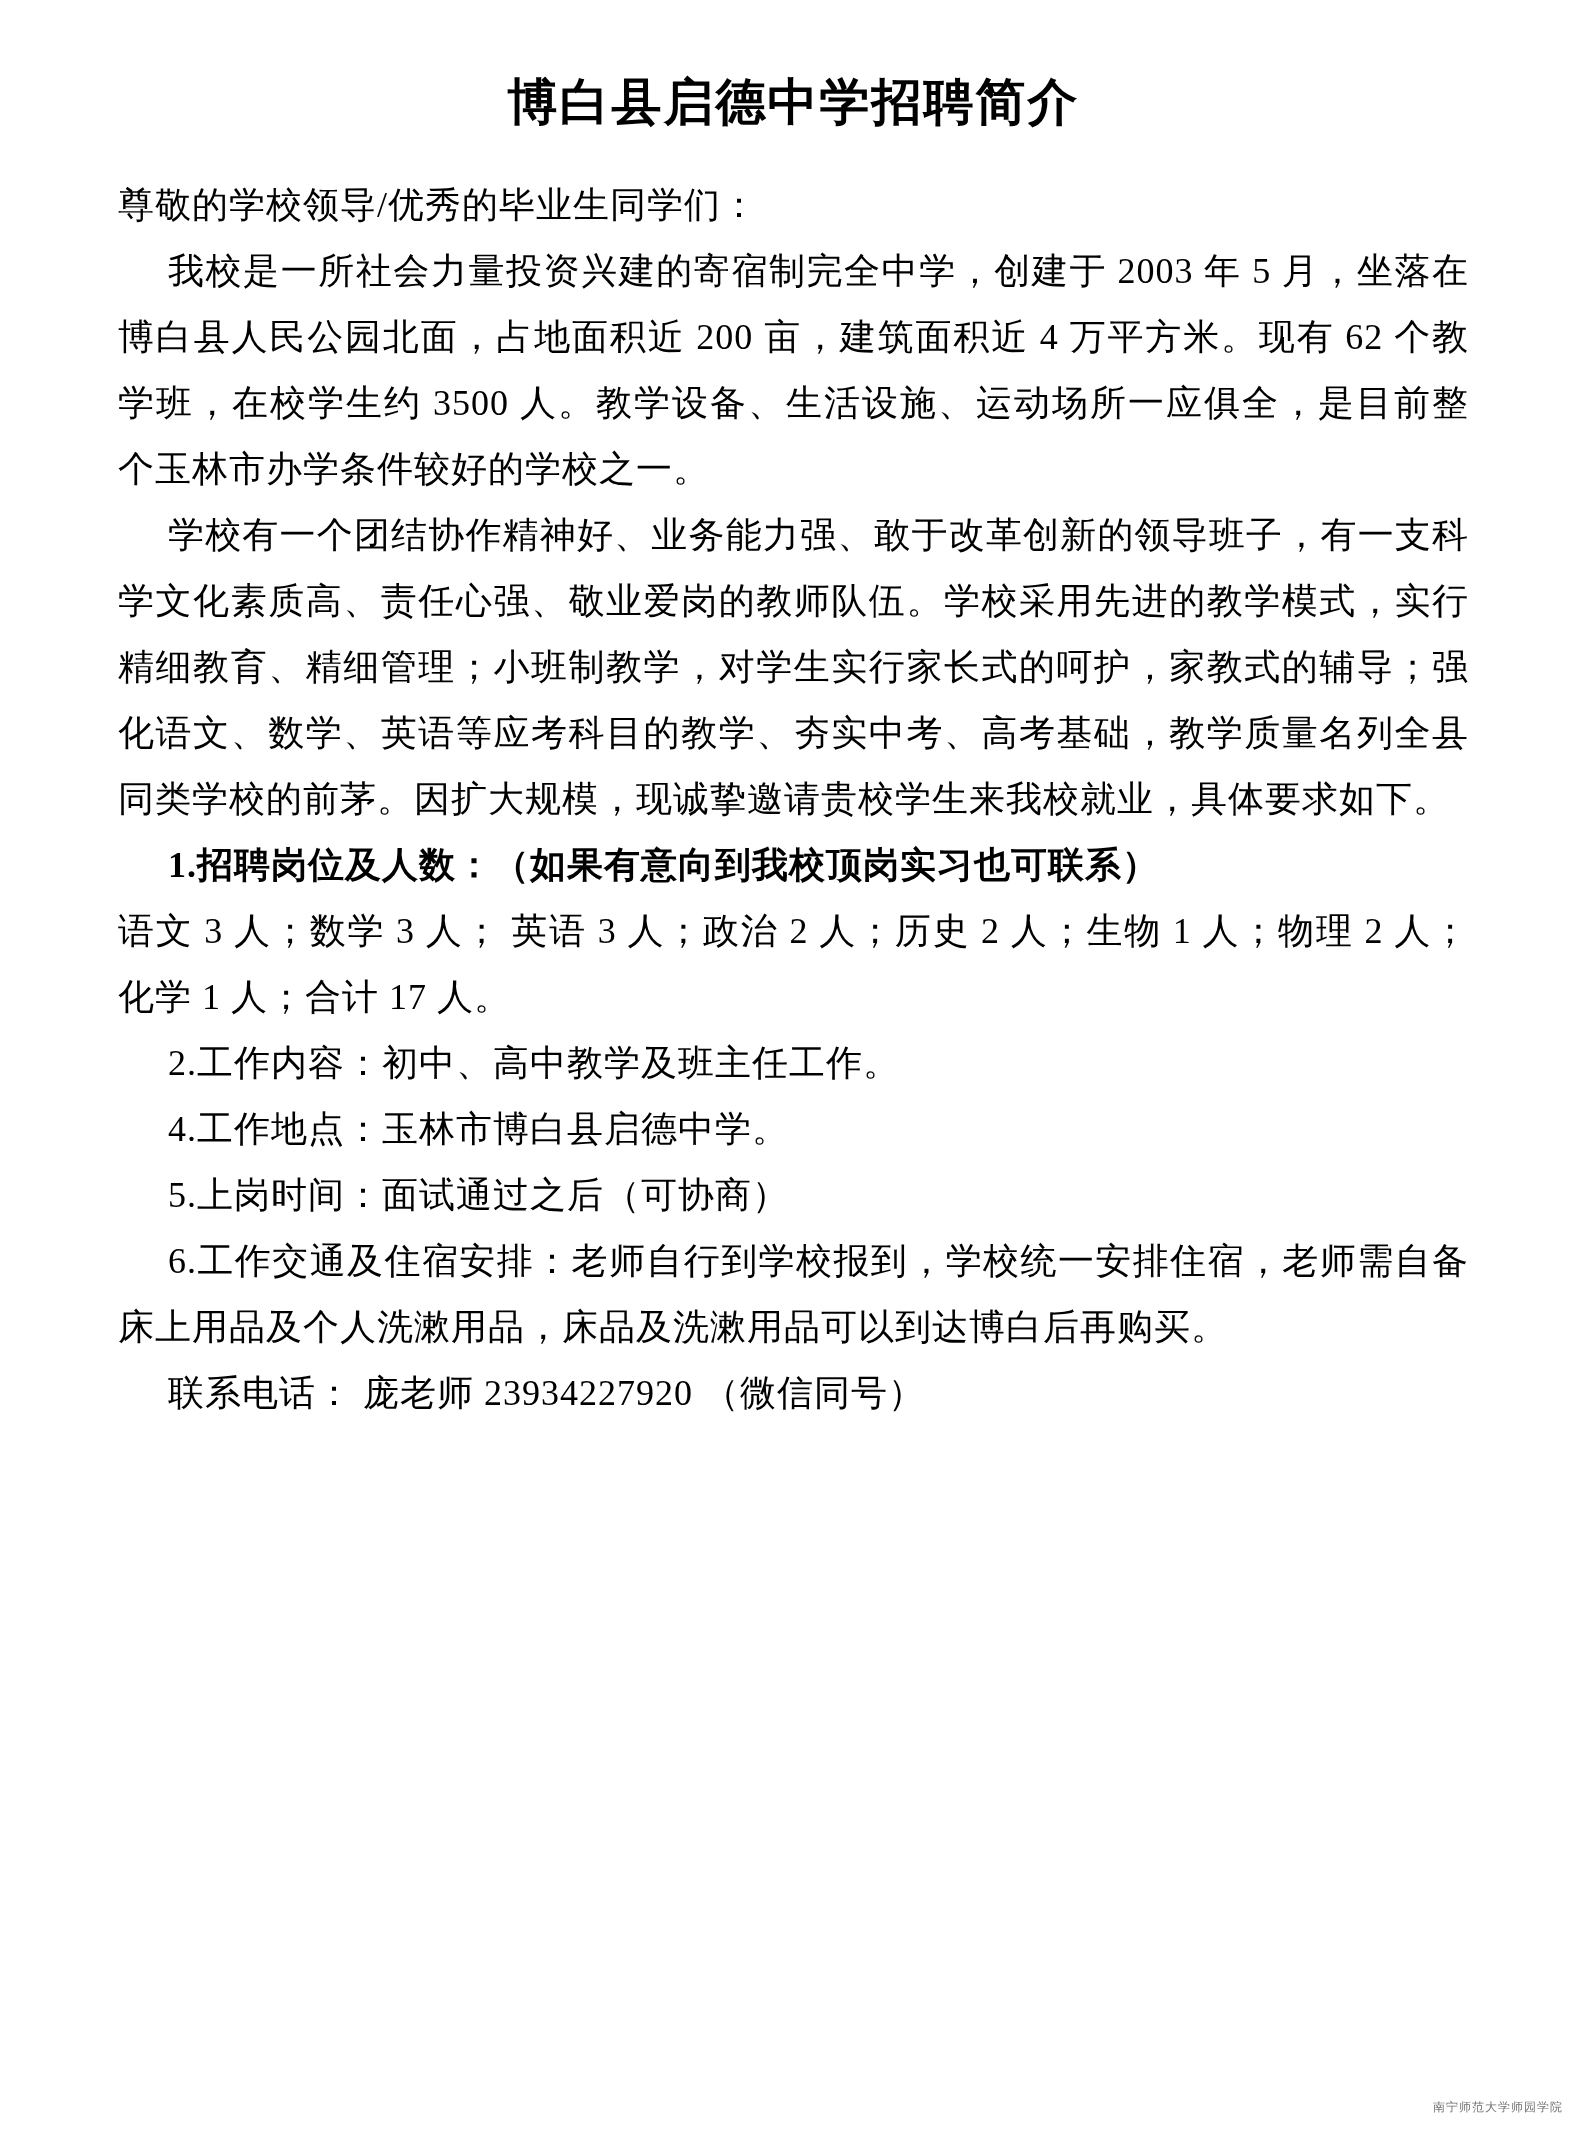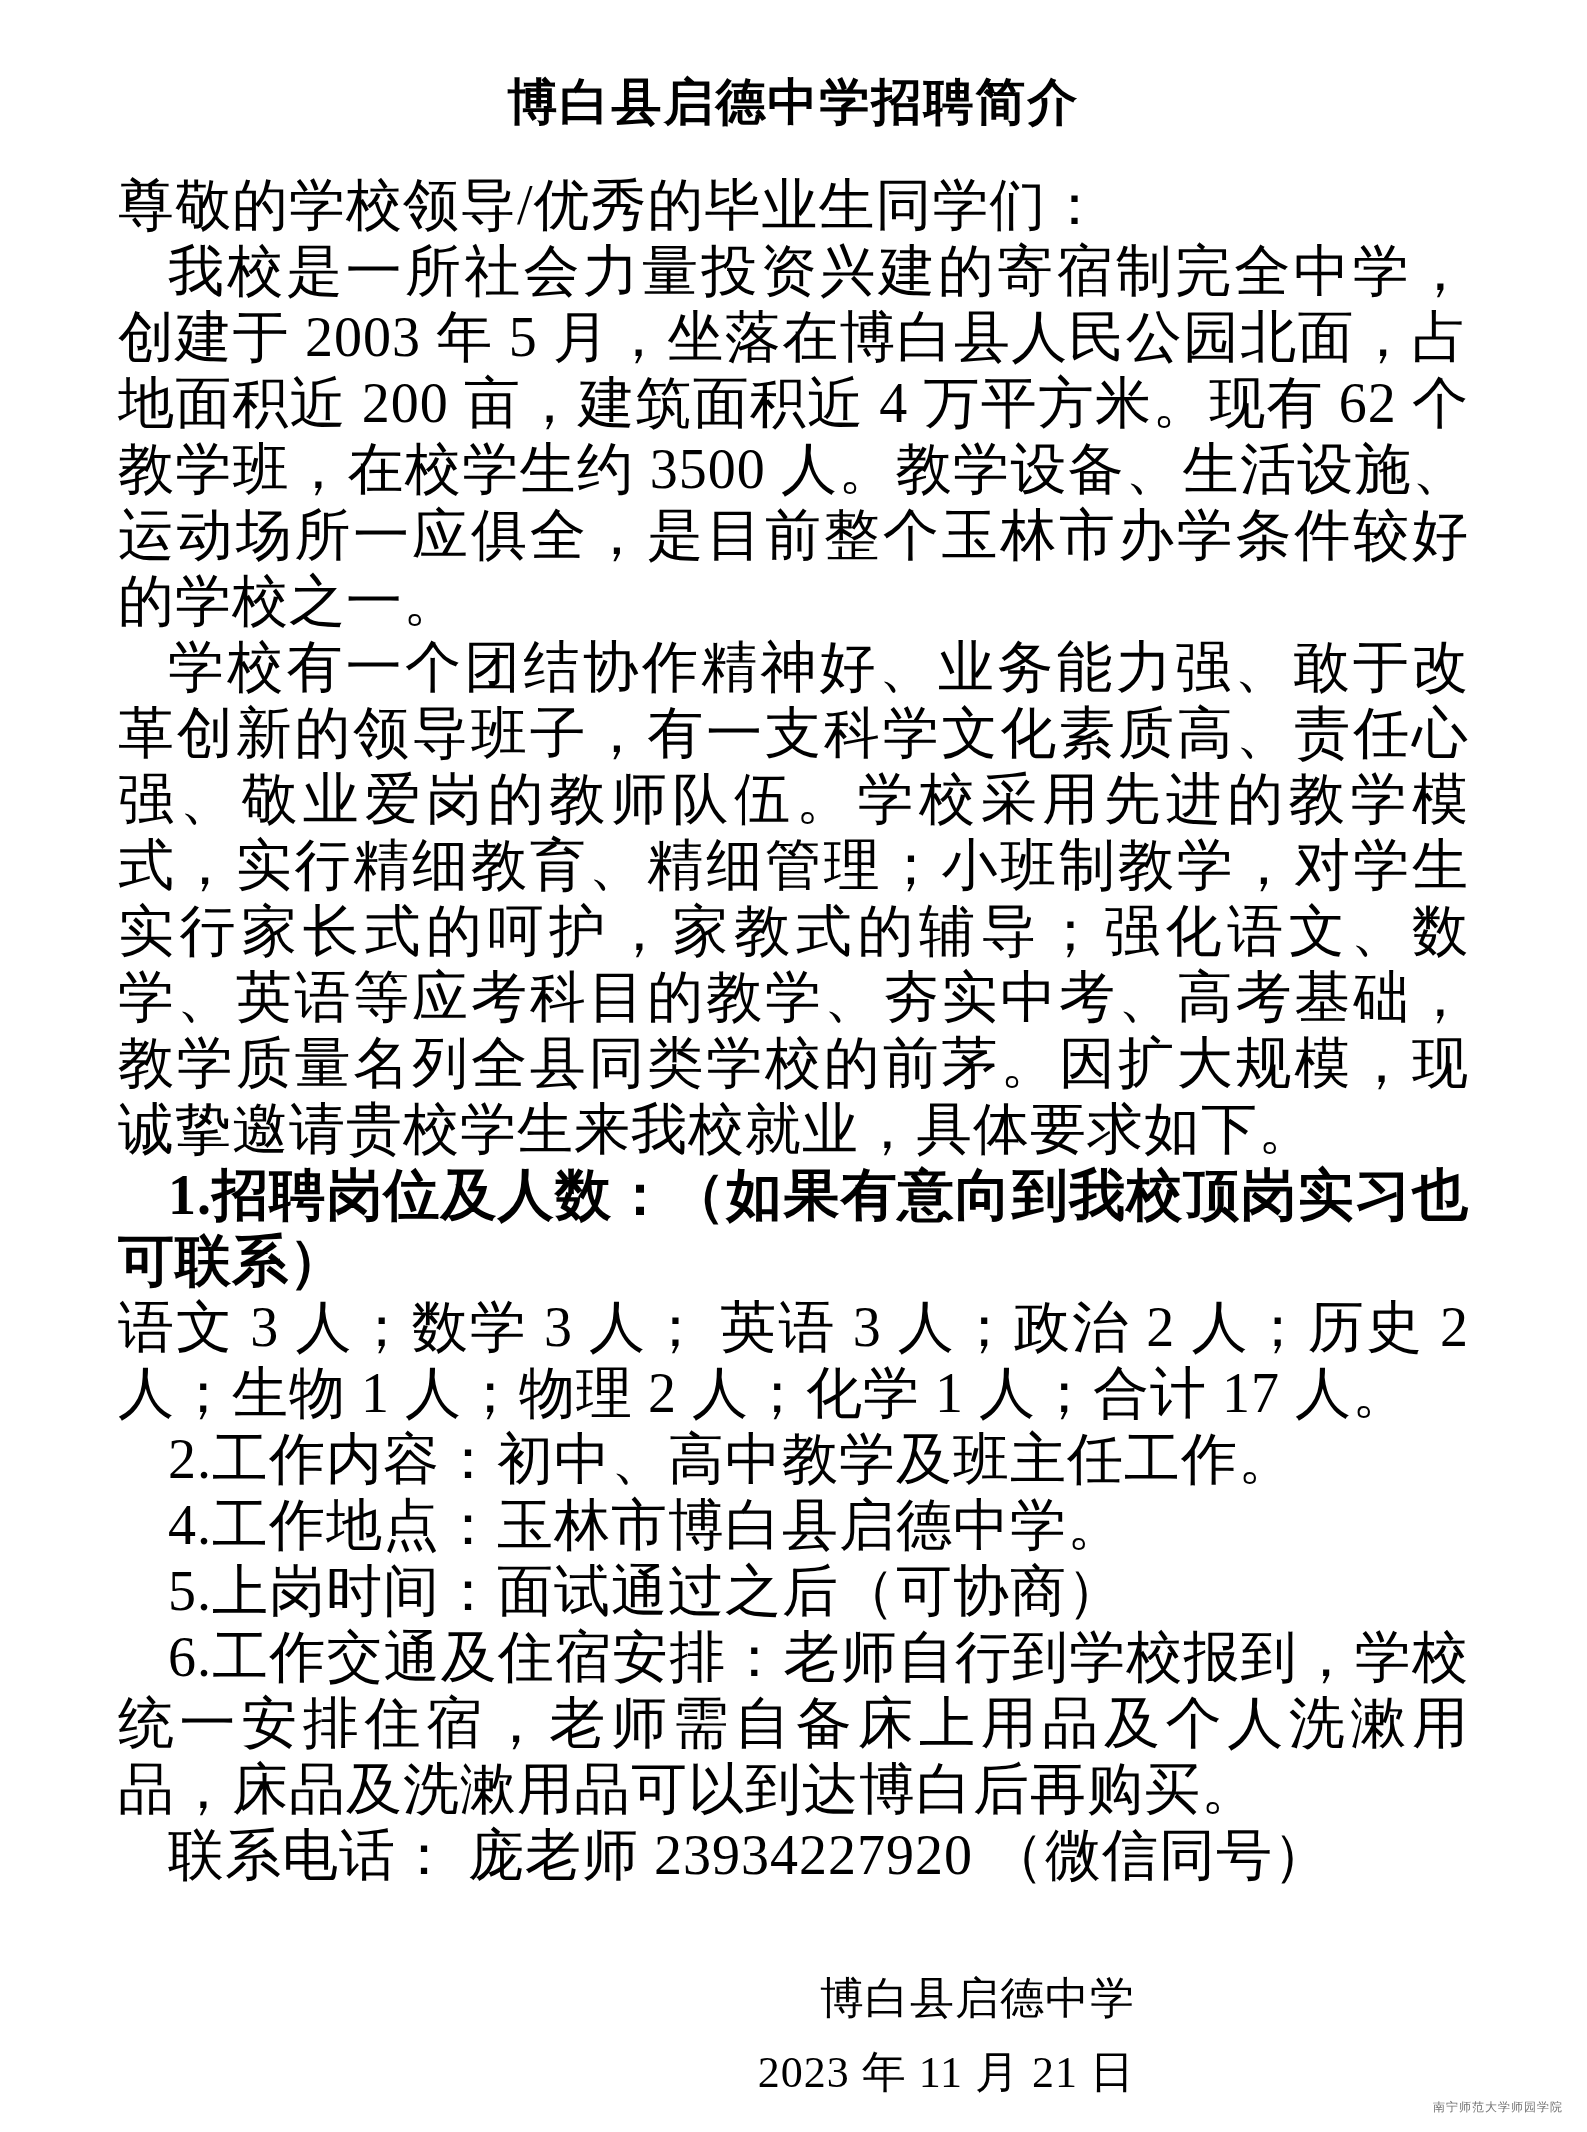--- a/index.html
+++ b/index.html
@@ -23,21 +23,21 @@
   }
   .doc-title {
     font-size: 50px;
     font-weight: 700;
     text-align: center;
     line-height: 76px;
     letter-spacing: 2px;
     margin-bottom: 32px;
   }
   .line {
-    font-size: 56px;
+    font-size: 36px;
     line-height: 66px;
     letter-spacing: 1px;
     text-align: justify;
     text-justify: inter-ideograph;
   }
   .indent { text-indent: 50px; }
   .bold { font-weight: 700; }
   .signature {
     margin-top: 74px;
     padding-right: 334px;
@@ -81,21 +81,17 @@
 
     <p class="line indent">4.工作地点：玉林市博白县启德中学。</p>
 
     <p class="line indent">5.上岗时间：面试通过之后（可协商）</p>
 
     <p class="line indent">6.工作交通及住宿安排：老师自行到学校报到，学校统一安排住宿，老师需自备床上用品及个人洗漱用品，床品及洗漱用品可以到达博白后再购买。</p>
 
     <p class="line indent">联系电话： 庞老师 23934227920 （微信同号）</p>
 
 
-    <div class="signature">
-      <p class="sig-line">博白县启德中学</p>
-      <p class="sig-line">2023 年 11 月 21 日</p>
-    </div>
 
   </div>
 
   <div class="watermark">南宁师范大学师园学院</div>
 </div>
 
 </body></html>

